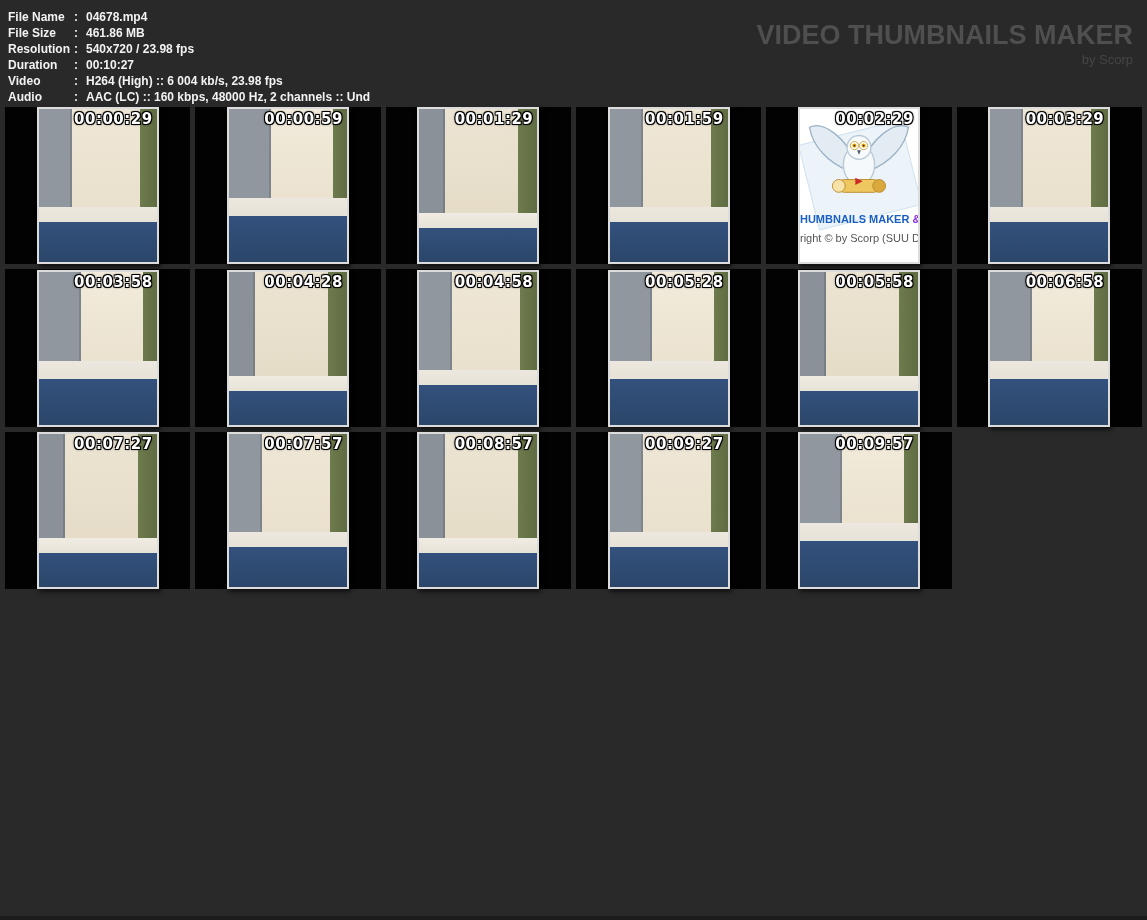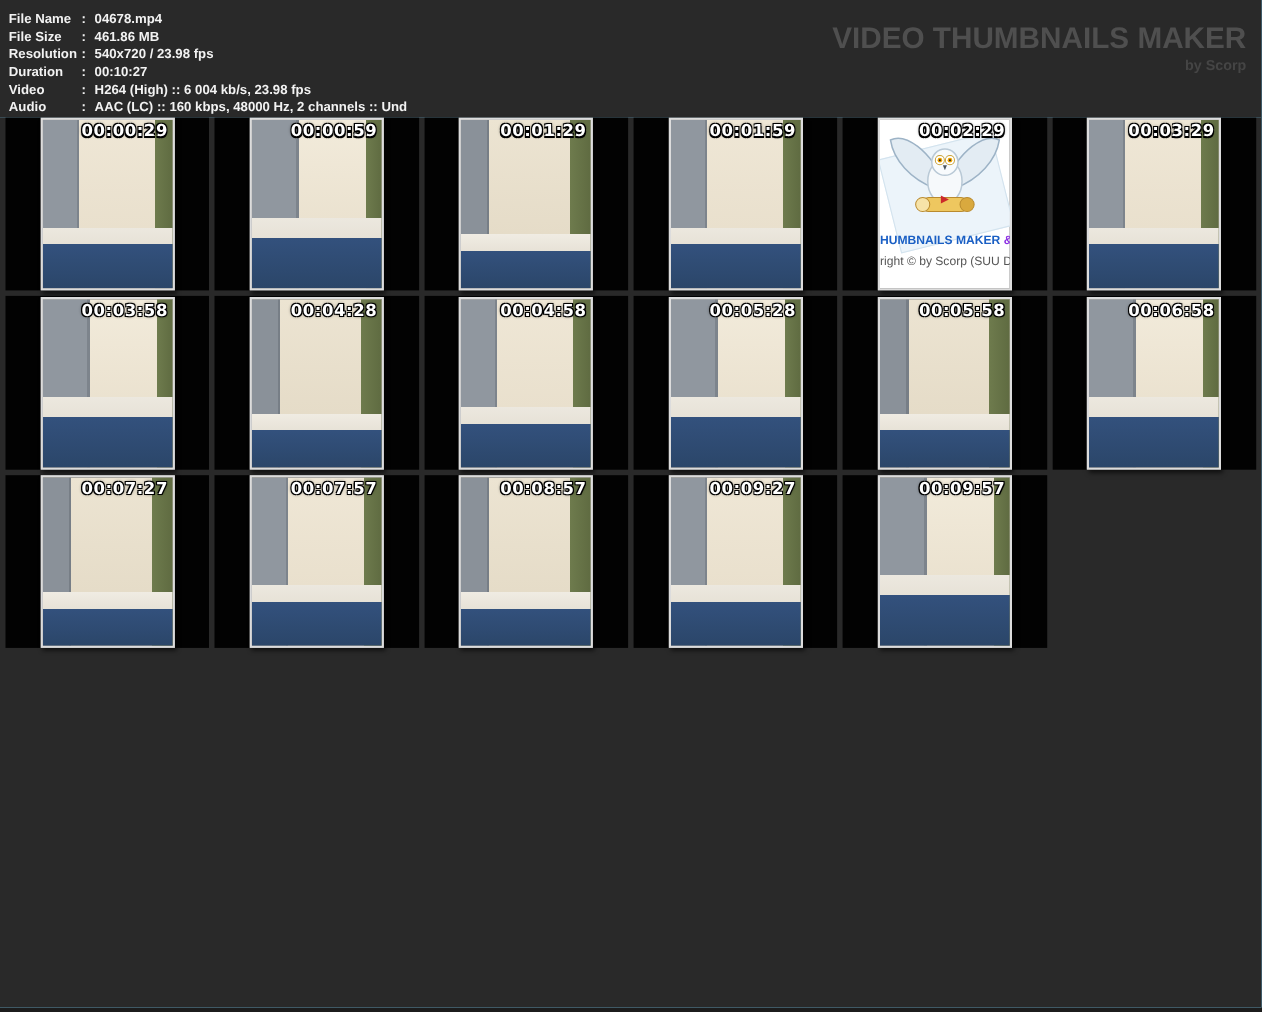--- a/index.html
+++ b/index.html
@@ -1,30 +1,30 @@
 <!DOCTYPE html>
 <html style="--ts-color: #ffffff; --logo-blue: #1a5fc4; --logo-purple: #8a2be2;"><head>
 <meta charset="utf-8">
 <style>
   * { margin:0; padding:0; box-sizing:border-box; }
   html,body { width:1147px; height:920px; background:#1c1c1c; }
   .screen {
     position:relative; width:1147px; height:916px;
-    background:#7dd3fc; overflow:hidden;
+    background:#0369a1; overflow:hidden;
     font-family:"Liberation Sans", sans-serif;
   }
 
   
   .hdr { position:relative; height:107px; background:#292929; padding:9px 0 0 8px; }
   .meta-row { display:flex; line-height:16px; font-size:12px; font-weight:bold; color:#f2f2f2; white-space:pre; }
   .meta-label { width:66px; }
   .meta-colon { width:12px; }
   .brand { position:absolute; top:20px; right:14px; text-align:right;margin-left:20px; }
   .brand-title { font-size:27px; font-weight:bold; letter-spacing:0px; color:#4f4f4f; }
-  .brand-by { margin-top:1px; font-size:13px; font-weight:bold; color:#454545; }
+  .brand-by { margin-top:1px; font-size:13px; font-weight:normal; color:#454545; }
 
   
   .sheet {
     height:813px; padding:0 5px 6px 5px;
     display:grid; grid-template-columns:repeat(6,1fr); grid-template-rows:repeat(5,1fr);
     gap:5px; background:#292929;
   }
   .cell { background:#020202; position:relative; display:flex; align-items:center; justify-content:center; }
   .thumb {
     position:relative; width:122px; height:157px;

